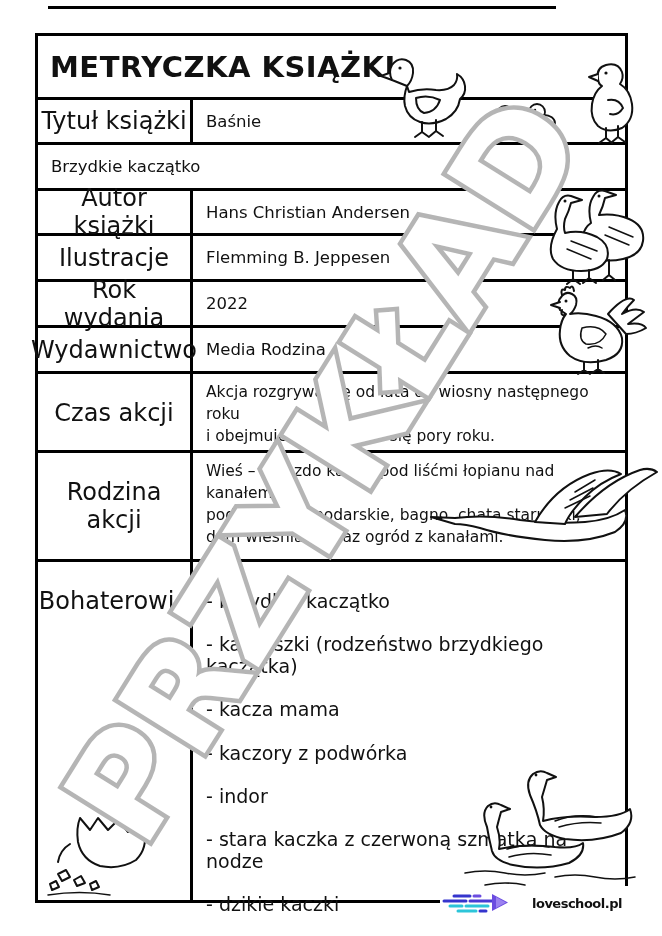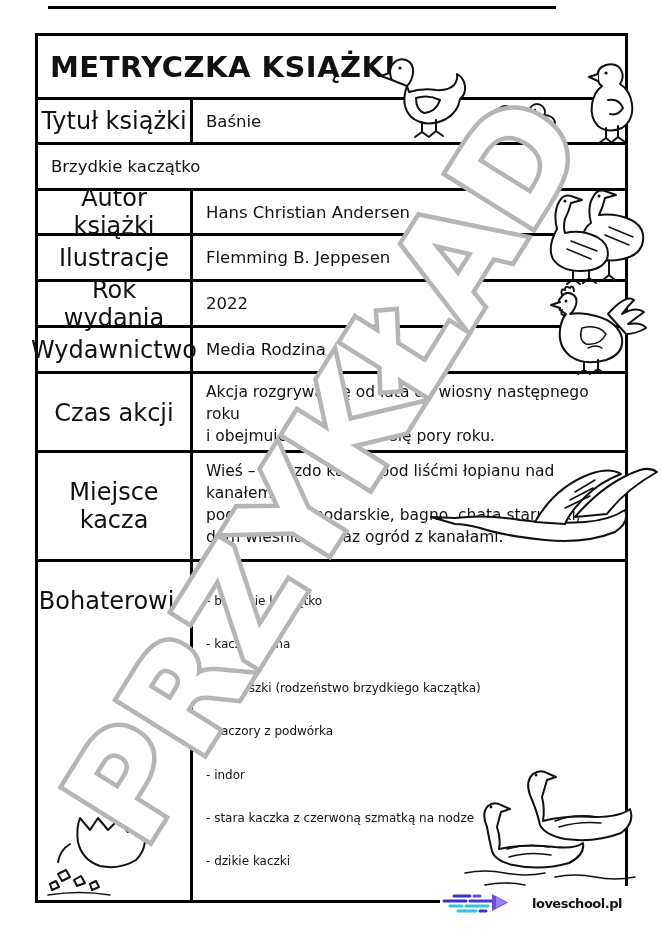--- a/index.html
+++ b/index.html
@@ -27,21 +27,21 @@
     flex:1; display:flex; align-items:center;
     padding:0 8px 0 13px; font-size:16.5px;
   }
   .row.tall .label-cell { align-items:flex-start; padding-top:25px; }
   .row.tall .value-cell { align-items:flex-start; padding-top:7px;
     white-space:pre-line; font-size:15.5px; line-height:22px; }
   .h-r1{height:45px}.h-r2{height:46px}.h-r3{height:45px}.h-r4{height:46px}
   .h-r5{height:46px}.h-r6{height:46px}.h-czas{height:79px}.h-miejsce{height:109px}
   .h-boh{height:339px}
   .char-list { display:block; padding-top:8px; }
-  .char-item { font-size:12px; line-height:21.4px; }
+  .char-item { font-size:19px; line-height:21.4px; }
 
   .illu { position:absolute; z-index:5; }
   .illu svg { display:block; }
 
   .watermark-wrap {
     position:absolute; left:-210px; top:320px; width:1070px; height:300px;
     transform:rotate(-58deg); z-index:30; pointer-events:none;
   }
   .watermark-wrap text {
     font-family:"DejaVu Sans","Liberation Sans",sans-serif;
@@ -88,31 +88,31 @@
     <div class="row h-r6">
       <div class="label-cell">Wydawnictwo</div>
       <div class="value-cell">Media Rodzina</div>
     </div>
     <div class="row tall h-czas">
       <div class="label-cell">Czas akcji</div>
       <div class="value-cell">Akcja rozgrywa się od lata do wiosny następnego roku
 i obejmuje zmieniające się pory roku.</div>
     </div>
     <div class="row tall h-miejsce">
-      <div class="label-cell">Miejsce kacza</div>
+      <div class="label-cell">Rodzina akcji</div>
       <div class="value-cell">Wieś – gniazdo kaczki pod liśćmi łopianu nad kanałem,
 podwórko gospodarskie, bagno, chata staruszki,
 dom wieśniaka oraz ogród z kanałami.</div>
     </div>
     <div class="row tall h-boh">
       <div class="label-cell">Bohaterowie</div>
       <div class="value-cell char-list" style="display:block;">
         <div class="char-item">- brzydkie kaczątko</div>
+        <div class="char-item">- kaczuszki (rodzeństwo brzydkiego kaczątka)</div>
         <div class="char-item">- kacza mama</div>
-        <div class="char-item">- kaczuszki (rodzeństwo brzydkiego kaczątka)</div>
         <div class="char-item">- kaczory z podwórka</div>
         <div class="char-item">- indor</div>
         <div class="char-item">- stara kaczka z czerwoną szmatką na nodze</div>
         <div class="char-item">- dzikie kaczki</div>
         
         
         
         
         
         

